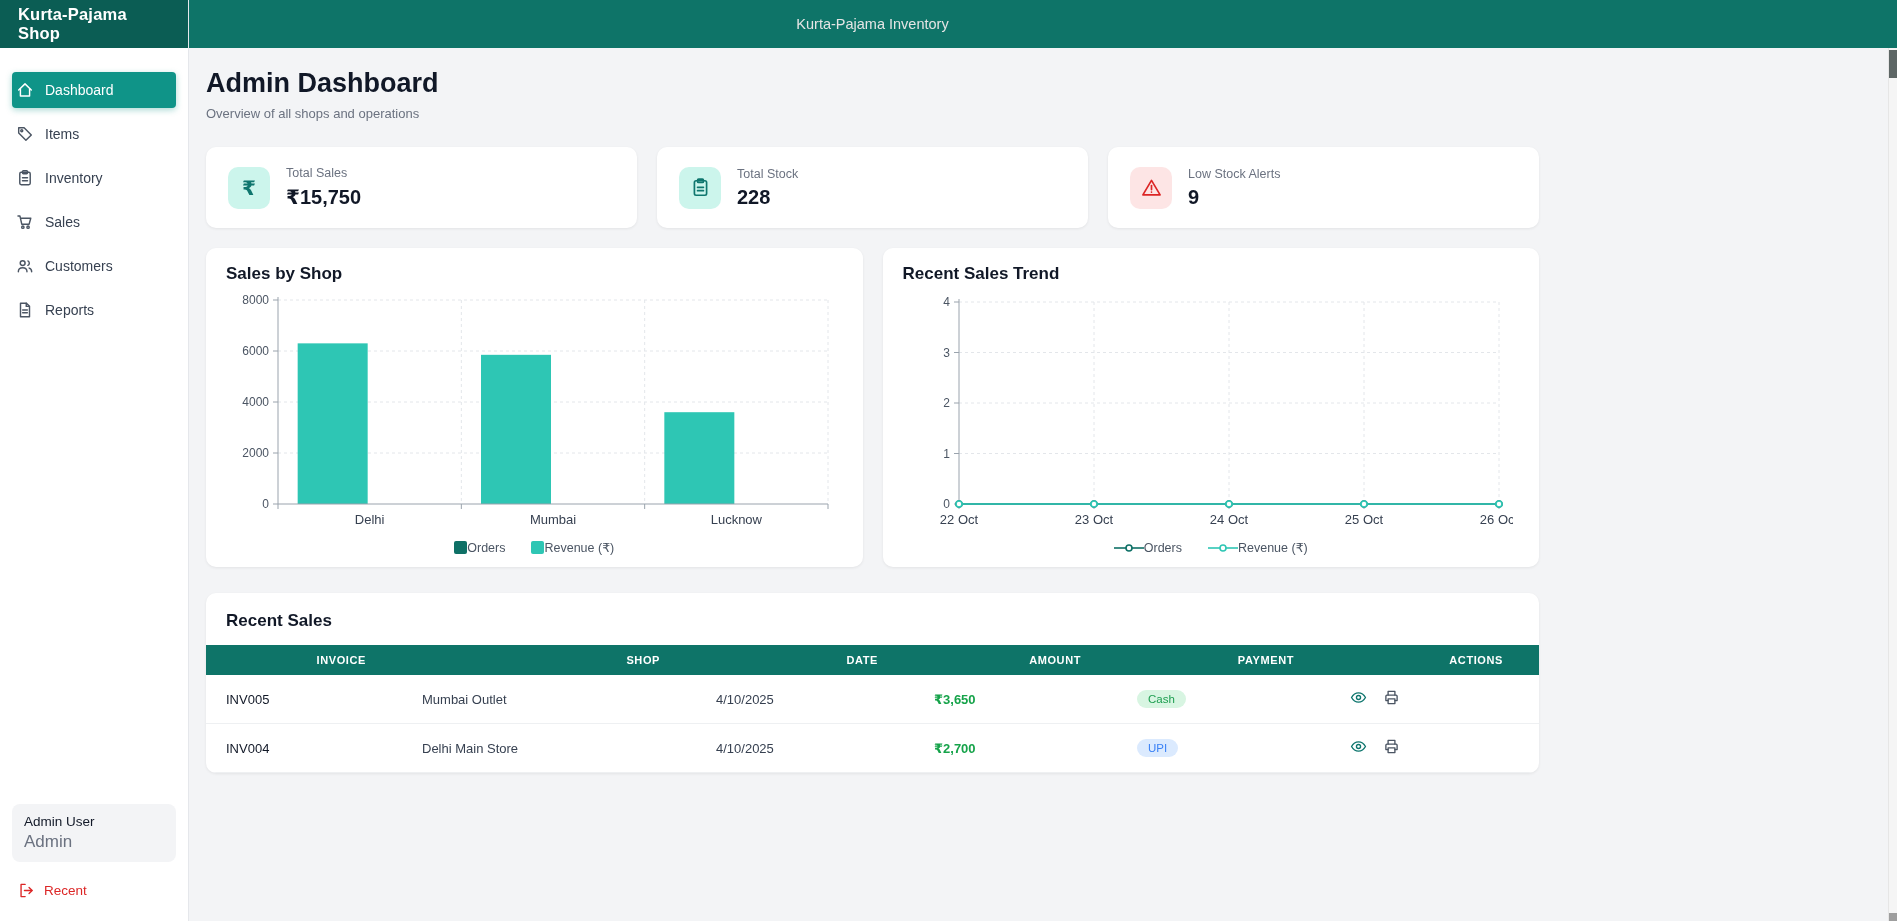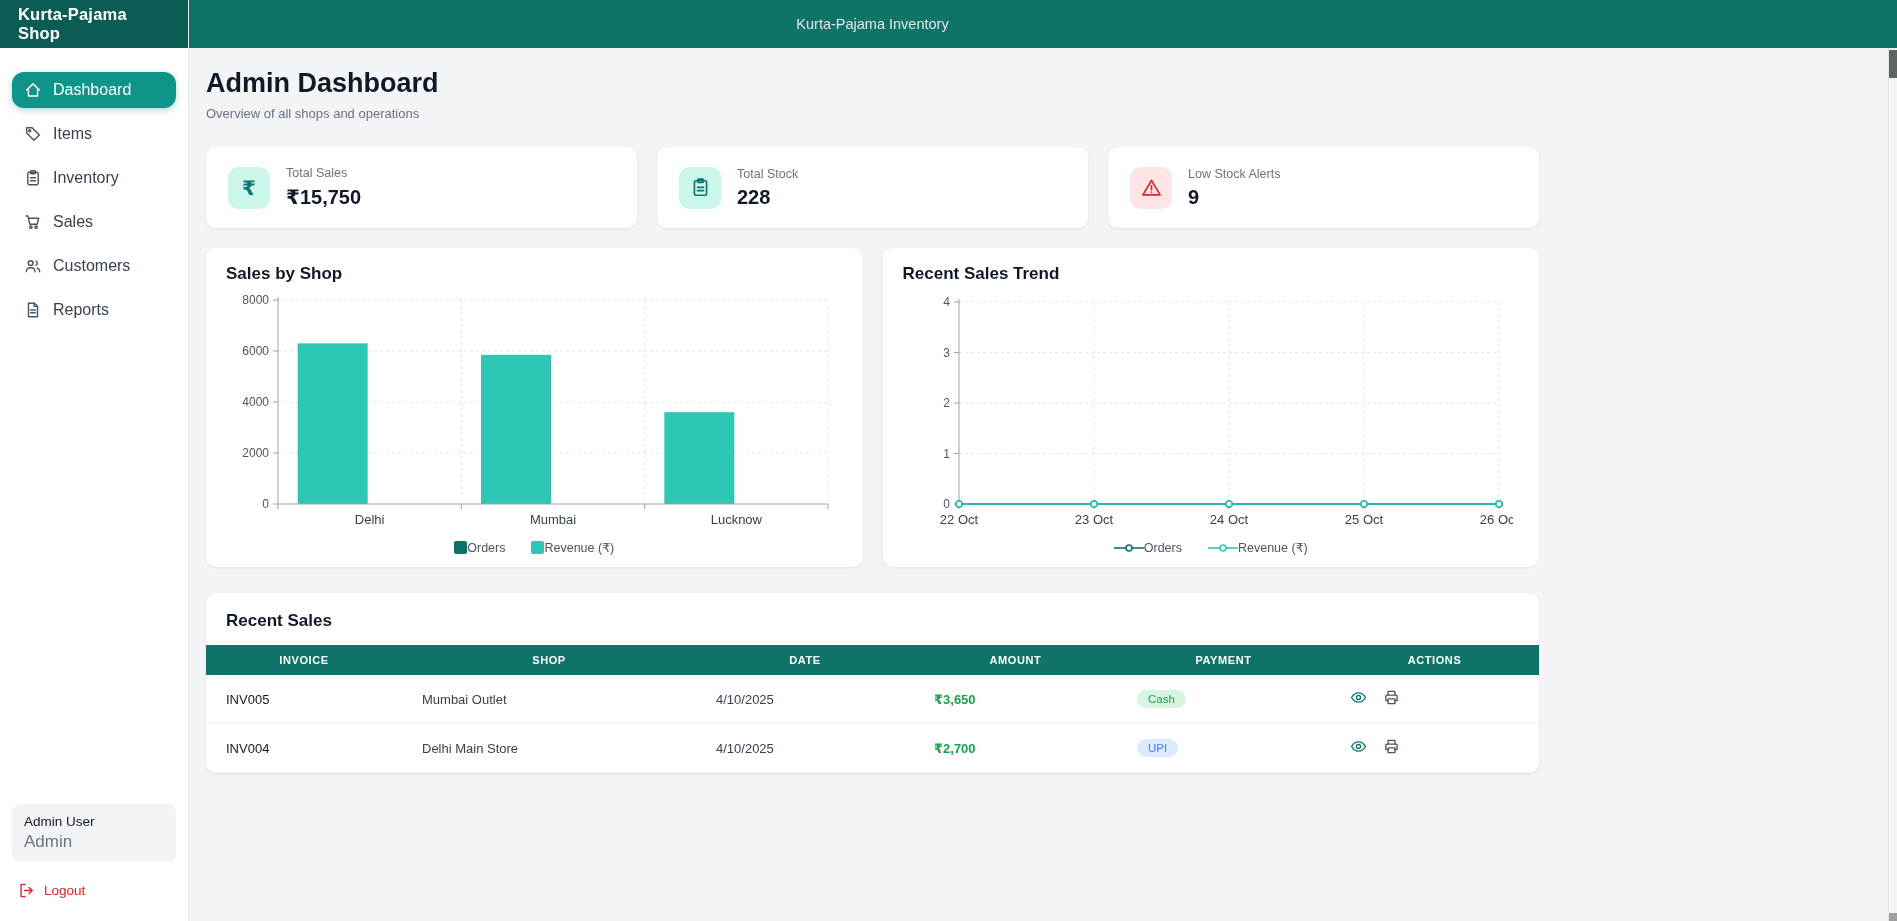--- a/index.html
+++ b/index.html
@@ -6,21 +6,21 @@
   html,body{width:1897px;height:921px;overflow:hidden;background:#f3f4f6;
     font-family:"Liberation Sans","DejaVu Sans",sans-serif;color:#111827}
   button{font:inherit;background:none;border:0;cursor:pointer;padding:0}
 
   .app{display:flex;width:100%;height:100%;position:relative}
 
   
   .sidebar{width:189px;background:#fff;border-right:1px solid #e5e7eb;display:flex;flex-direction:column;flex:none}
   .brand{height:48px;background:#0b5d54;color:#fff;font-weight:700;font-size:16.5px;display:flex;align-items:center;padding:0 18px;letter-spacing:.2px}
   nav{padding:24px 12px 10px;display:flex;flex-direction:column;gap:8px;flex:1}
-  .nav-item{display:flex;align-items:center;gap:11px;padding:9px 12px;border-radius:12px;color:#374151;font-size:16px;cursor:pointer}
+  .nav-item{display:flex;align-items:center;gap:11px;padding:9px 4px;border-radius:4px;color:#374151;font-size:14px;cursor:pointer}
   .nav-item .ic{width:18px;height:18px;display:flex;color:#4b5563}
   .nav-item.active{background:#0f9488;color:#fff;box-shadow:0 2px 6px rgba(15,148,136,.35)}
   .nav-item.active .ic{color:#fff}
   .sidebar-bottom{padding:10px 12px 18px}
   .userbox{background:#f3f4f6;border-radius:8px;padding:10px 12px;margin-bottom:16px}
   .uname{font-size:13.5px;color:#111827}
   .urole{font-size:17px;color:#6b7280;margin-top:3px}
   .logout{display:flex;align-items:center;gap:9px;color:#dc2626;font-size:13.5px;padding:4px 6px}
   .logout .ic{width:17px;height:17px;display:flex}
 
@@ -49,21 +49,21 @@
   .legend-item{display:flex;align-items:center;cursor:pointer}
   .lg-sq{width:13px;height:13px;display:inline-block;border-radius:2px}
   svg text{font-family:"Liberation Sans","DejaVu Sans",sans-serif}
   .ctick{font-size:12px;fill:#4b5563}
   .ccat{font-size:13px;fill:#374151}
 
   
   .sales-card{background:#fff;border-radius:10px;box-shadow:0 1px 3px rgba(0,0,0,.07);margin-top:26px;padding-top:18px;overflow:hidden}
   .sales-title{font-size:17px;font-weight:700;color:#111827;padding:0 20px 14px}
   table{width:100%;border-collapse:collapse;table-layout:fixed}
-  thead th{background:#0e7468;color:#fff;font-size:11px;font-weight:700;letter-spacing:.6px;text-align:center;padding:9px 28px}
+  thead th{background:#0e7468;color:#fff;font-size:11px;font-weight:700;letter-spacing:.6px;text-align:right;padding:9px 36px}
   tbody td{padding:14px 20px;font-size:13px;color:#374151;border-bottom:1px solid #eef0f2}
   .c-inv{color:#111827}
   .c-amt{font-weight:700}
   .badge{display:inline-block;padding:3px 11px;border-radius:999px;font-size:11.5px;font-weight:500}
   .act{display:inline-flex;vertical-align:middle;margin-right:16px}
   .act.view{color:#0f766e}
   .act.print{color:#4b5563}
 
   
   .vscroll{position:absolute;right:0;top:48px;bottom:0;width:9px;background:#f5f5f5;border-left:1px solid #e6e6e6}
@@ -144,21 +144,21 @@
         <div class="urole">Admin</div>
       </div>
       <button class="logout">
         <span class="ic">
           <svg width="17" height="17" viewBox="0 0 20 20" fill="none" stroke="currentColor" stroke-width="1.6" stroke-linecap="round" stroke-linejoin="round">
               <path d="M8.4 2.8H3.6v14.4h4.8"></path>
               <path d="M13 6.4 16.6 10 13 13.6"></path>
               <path d="M7.6 10h8.8"></path>
             </svg>
         </span>
-        <span>Logout</span>
+        <span>Recent</span>
       </button>
     </div>
   </aside>
 
   <div class="main">
     <header>
       <div class="header-inner">
         <span>Kurta-Pajama Inventory</span>
       </div>
     </header>

